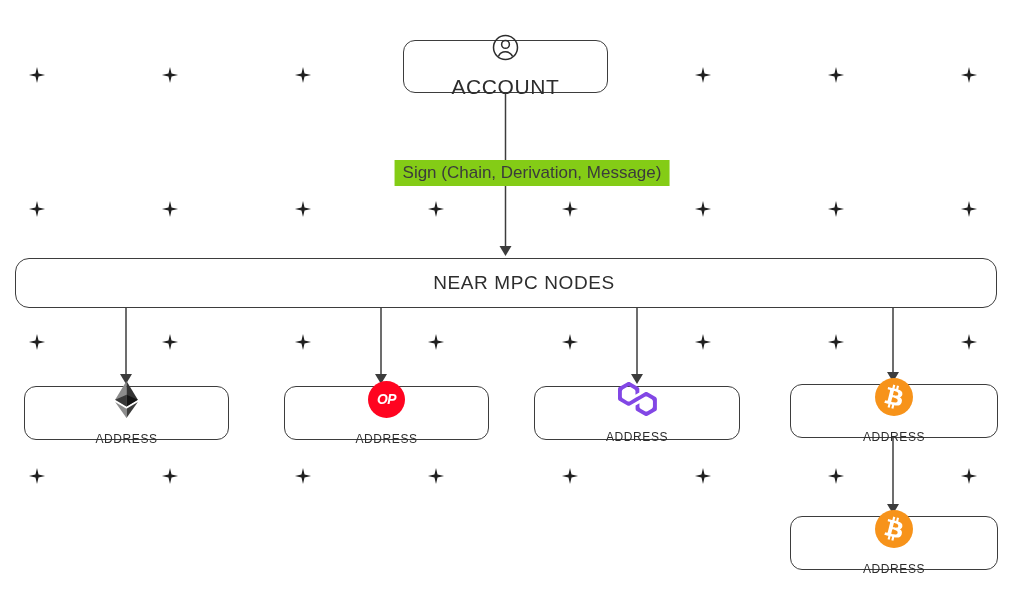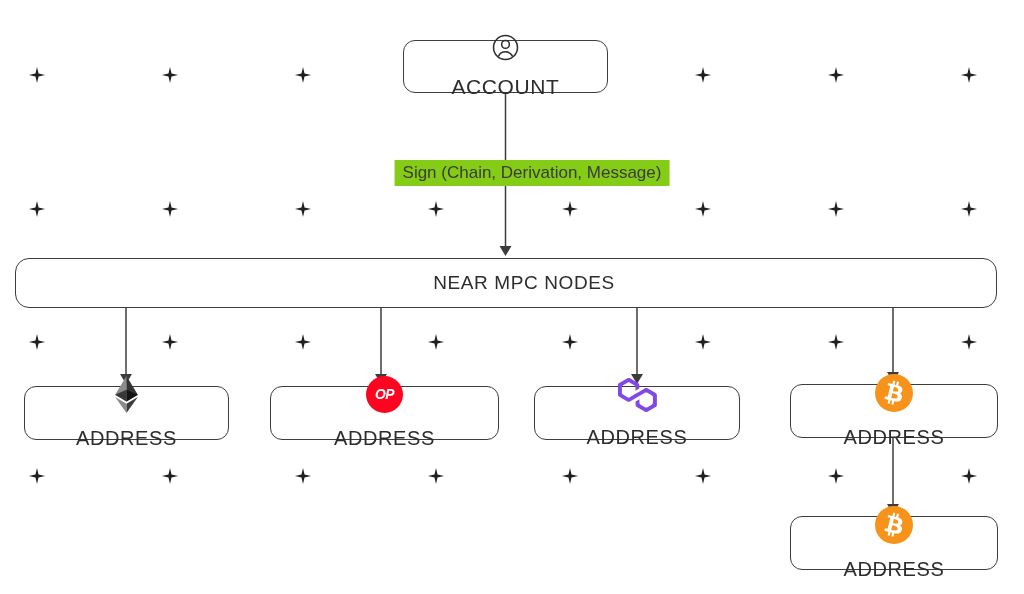--- a/index.html
+++ b/index.html
@@ -13,27 +13,27 @@
   
   .arrows { position:absolute; left:0; top:0; z-index:2; }
   
   .box {
     position:absolute; z-index:3; background:#ffffff;
     border:1.5px solid #3d3d3d; border-radius:12px;
     display:flex; align-items:center; justify-content:center; gap:14px;
     box-sizing:border-box;
     flex-direction:column;
   }
-  .box-label { font-size:20px; letter-spacing:0.6px; color:#2d2d2d; white-space:nowrap; }
+  .box-label { font-size:12px; letter-spacing:0.6px; color:#2d2d2d; white-space:nowrap; }
   #account-box { left:403px; top:40px; width:205px; height:53px; }
   #account-box .box-label { font-size:21px; }
   #mpc-box { left:15px; top:258px; width:982px; height:50px; border-radius:14px; }
   #mpc-box .box-label { font-size:19px;margin-left:36px; }
   #addr-ethereum { left:24px;  top:386px; width:205px; height:54px; }
-  #addr-optimism { left:270px; top:386px; width:229px; height:54px; }
+  #addr-optimism { left:284px; top:386px; width:205px; height:54px; }
   #addr-polygon  { left:534px; top:386px; width:206px; height:54px; }
   #addr-bitcoin  { left:790px; top:384px; width:208px; height:54px; }
   #addr-bitcoin-derived { left:790px; top:516px; width:208px; height:54px; }
   .sign-label {
     position:absolute; z-index:4; left:532px; top:173px;
     transform:translate(-50%,-50%);
     background:#84cc16; padding:3px 8px;
     font-size:17px; color:#3b3b3b; white-space:nowrap;
   }
   .icon { flex:0 0 auto; display:block; }

